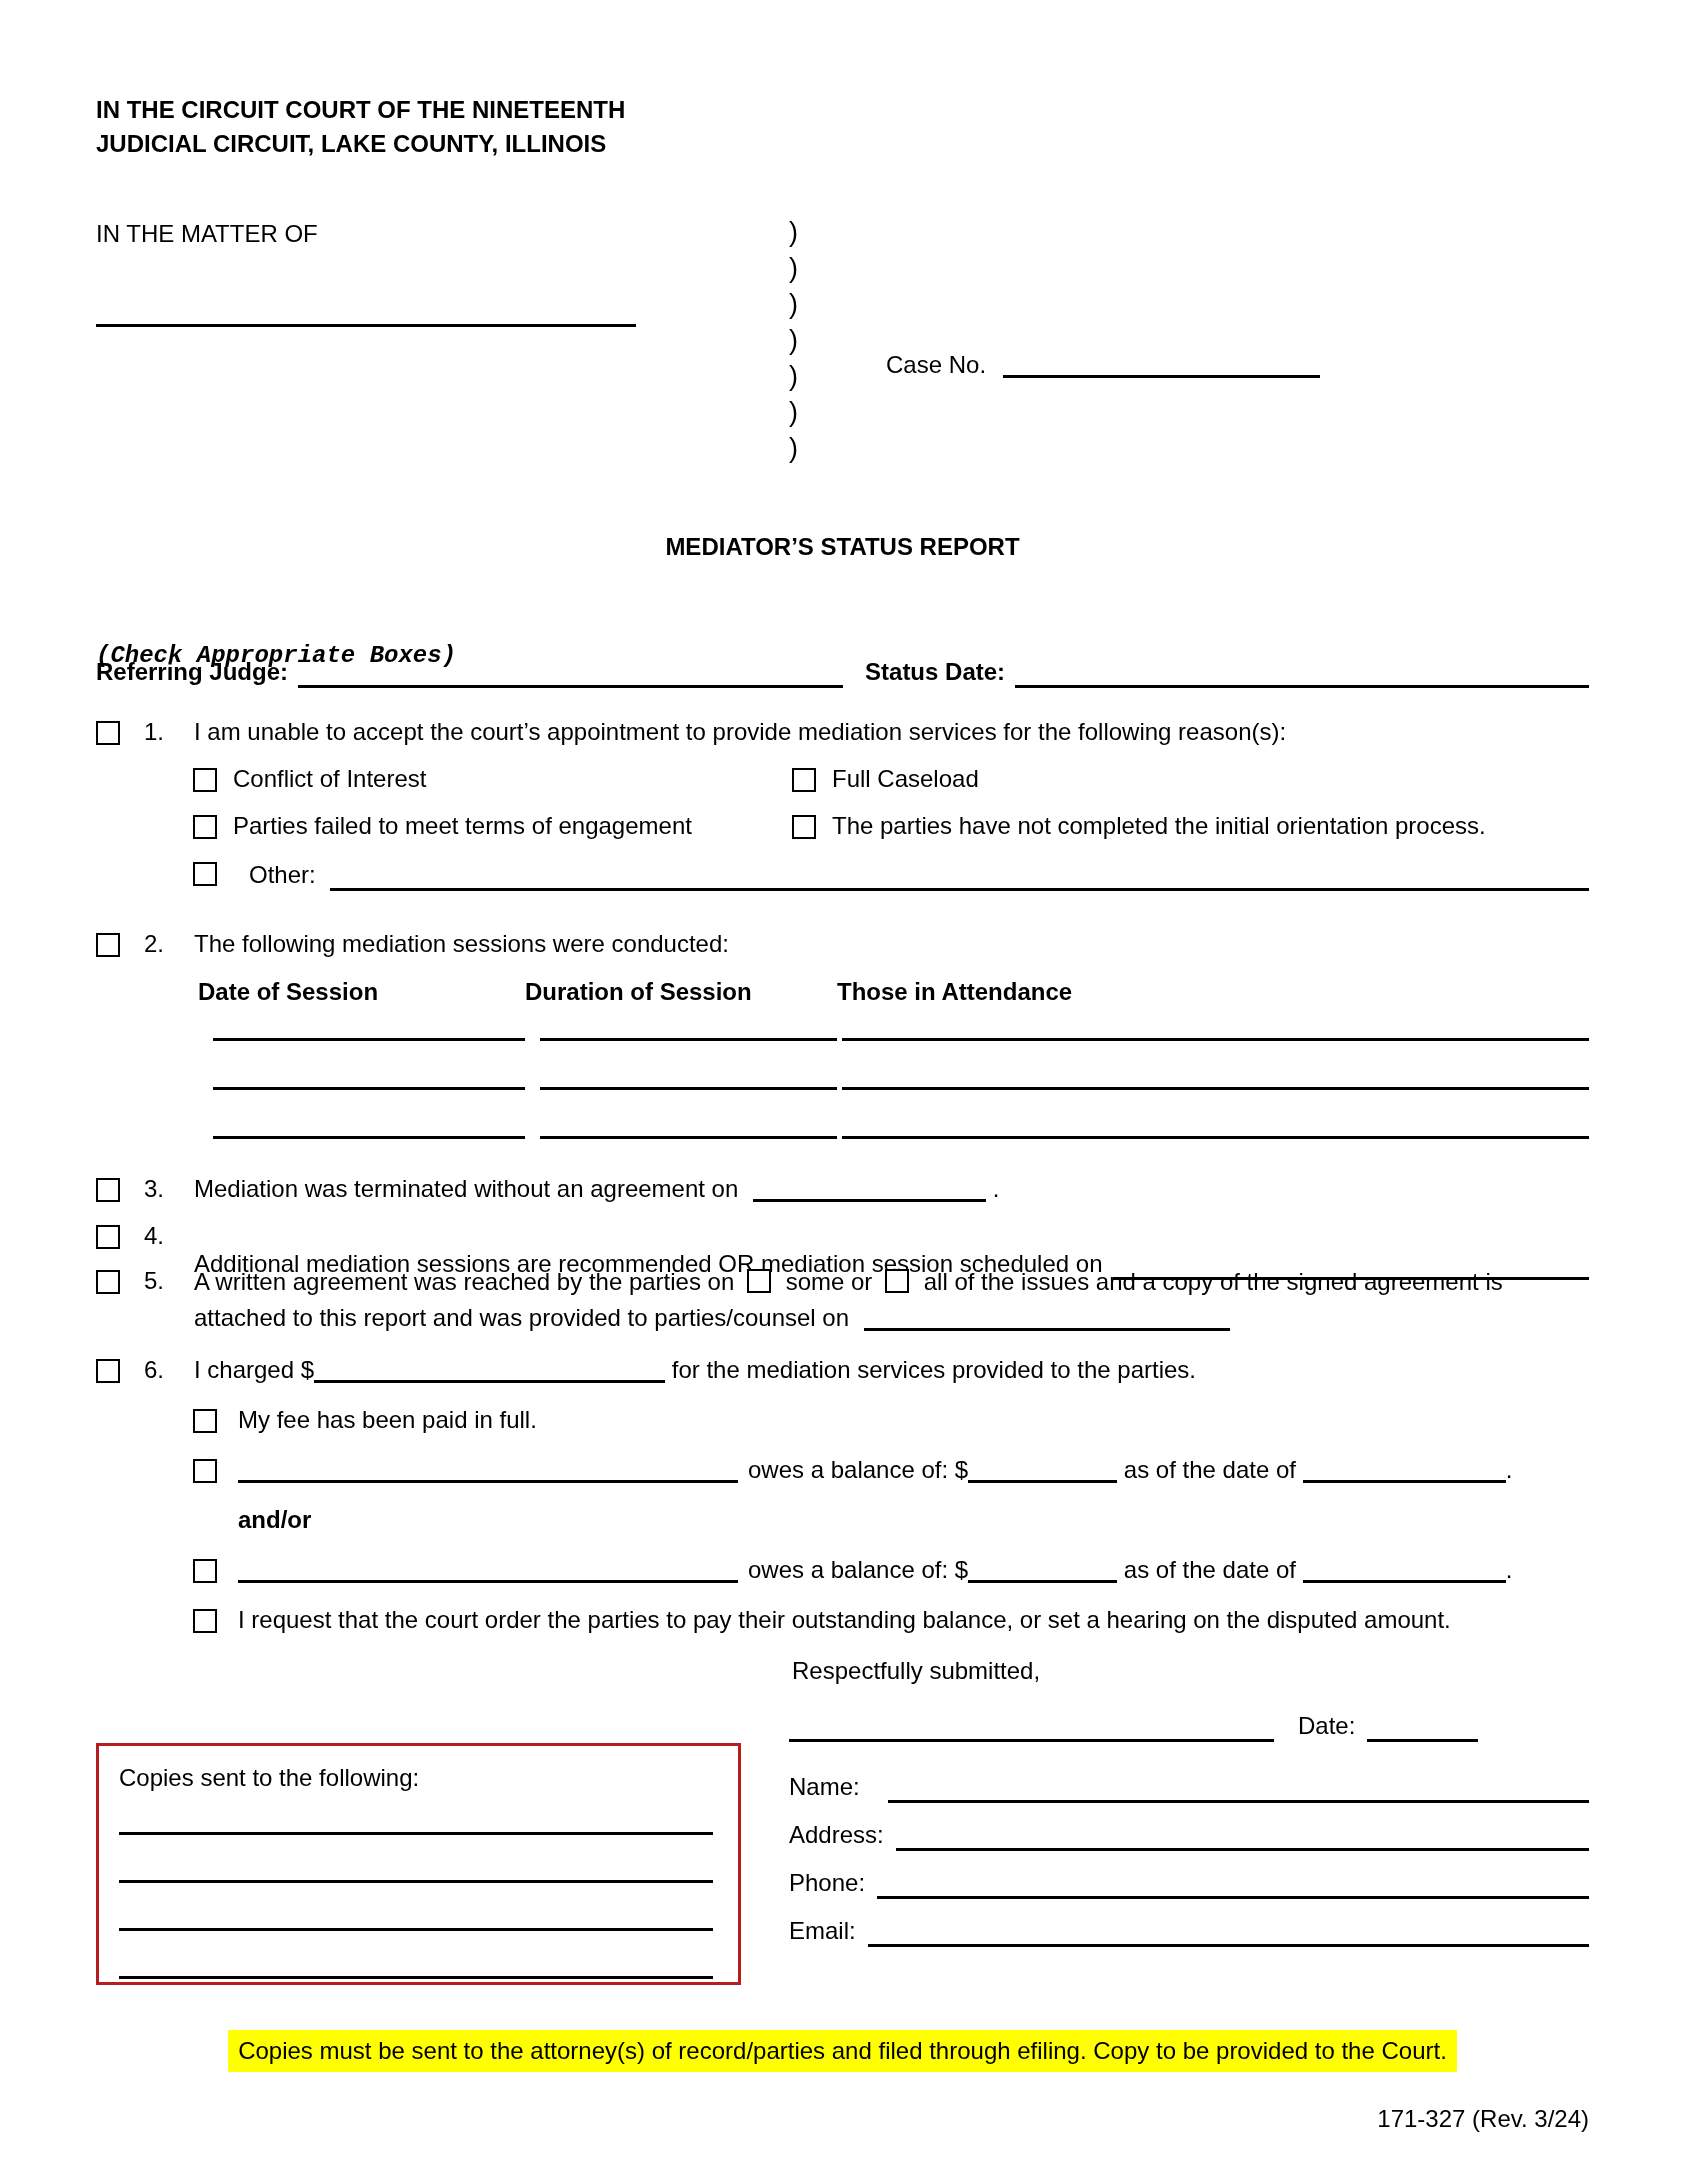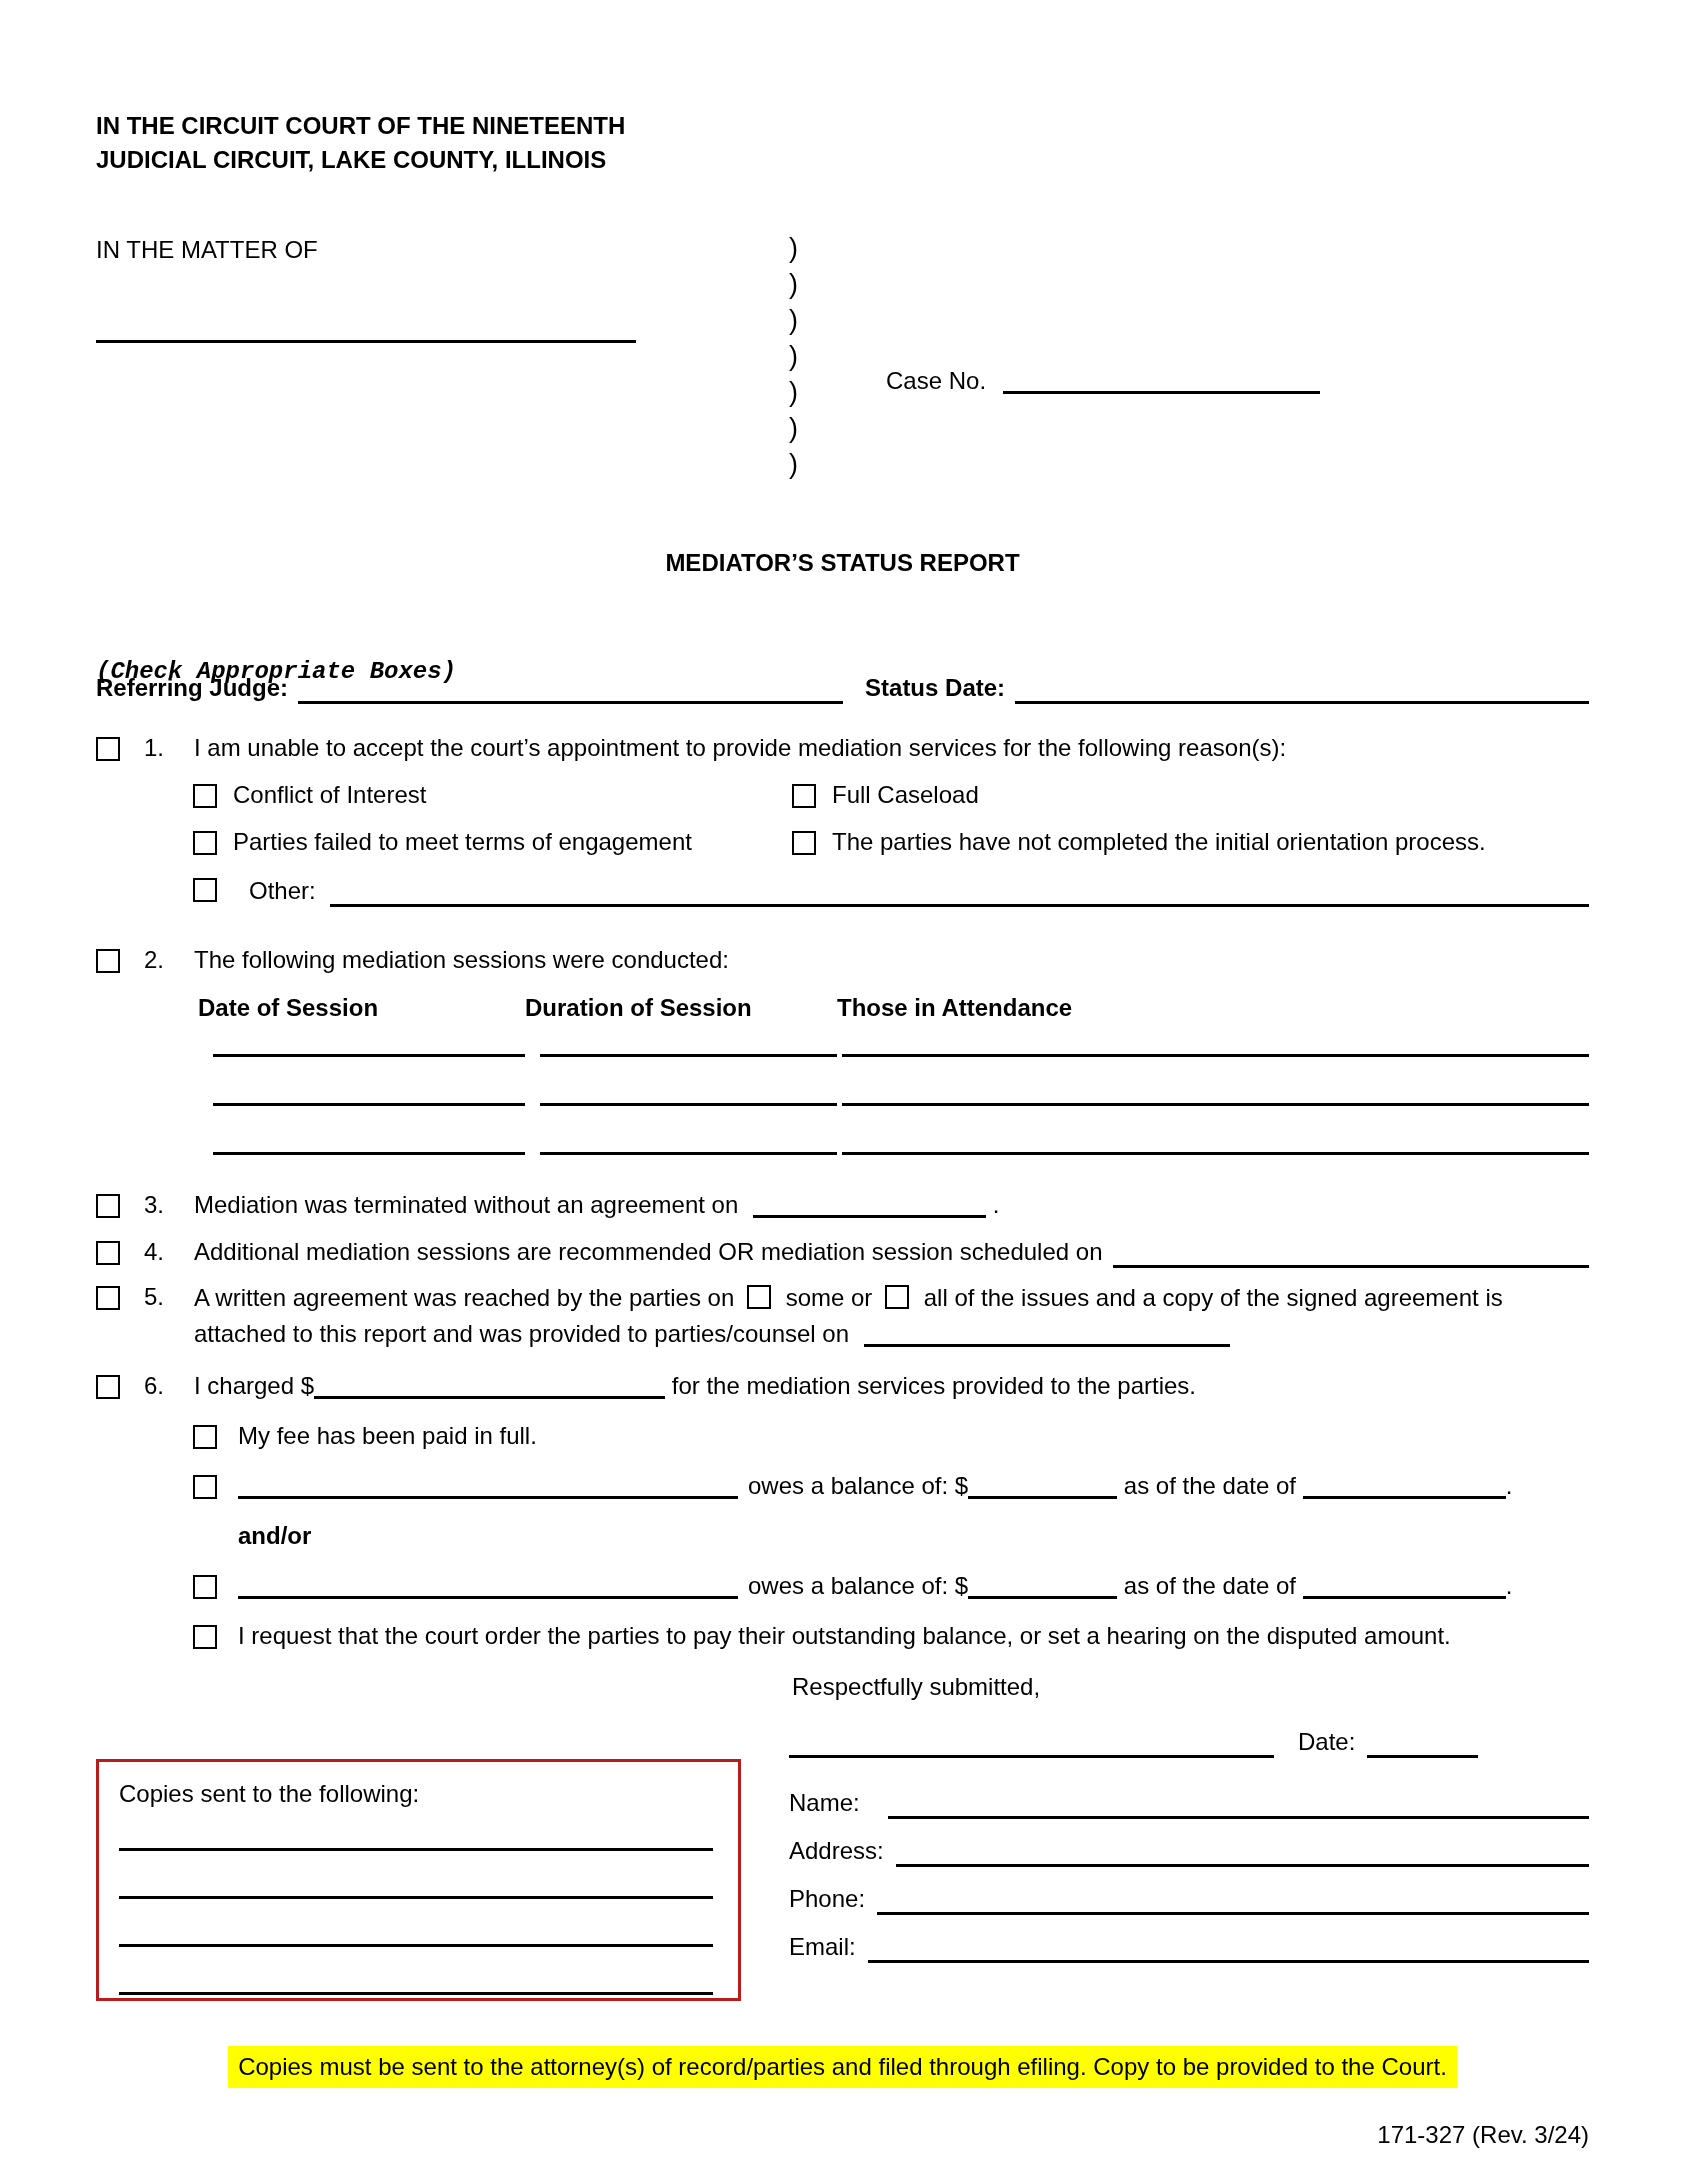--- a/index.html
+++ b/index.html
@@ -1,19 +1,19 @@
 <!DOCTYPE html>
 <html><head>
 <meta charset="utf-8">
 <style>
   html,body{margin:0;padding:0;background:#888;}
   .page{position:relative;width:1683px;height:2178px;background:#ffffff;
         font-family:"Liberation Sans","DejaVu Sans",sans-serif;font-size:24px;color:#000;
         margin:0 auto;overflow:hidden;}
-  .content{position:absolute;left:96px;top:16px;width:1493px;height:1588px;}
+  .content{position:absolute;left:96px;top:0;width:1493px;height:1588px;}
   .abs{position:absolute;}
   .b{font-weight:bold;}
   .bi{font-weight:bold;font-style:italic;font-family:Liberation Mono, monospace;}
   p{margin:0;line-height:34px;}
 
   
   .blank{display:inline-block;border-bottom:3px solid #000;height:24px;vertical-align:-5px;}
   .hline{height:0;border-top:3px solid #000;}
 
   
@@ -176,21 +176,21 @@
         <span>Mediation was terminated without an agreement on</span>
         <span class="blank" style="width:233px;margin-left:8px;"></span>
         <span>.</span>
       </p>
     </div>
 
     <div class="abs item" style="top:1219px;left:0;width:100%;">
       <span class="cb"></span>
       <span class="num">4.</span>
       <p style="display:flex;align-items:flex-end;">
-        <span style="white-space:nowrap;">Additional mediation sessions are recommended OR mediation session scheduled on</span>
+        <span style="white-space:nowrap;margin-top:28px;">Additional mediation sessions are recommended OR mediation session scheduled on</span>
         <span class="blank grow" style="height:30px;margin:0 0 1px 10px;"></span>
       </p>
     </div>
 
     <div class="abs item" style="top:1264px;left:0;width:100%;">
       <span class="cb"></span>
       <span class="num">5.</span>
       <p style="line-height:36px;">
         <span>A written agreement was reached by the parties on</span>
         <span class="cb" style="vertical-align:-3px;margin:0 8px 0 6px;"></span>

